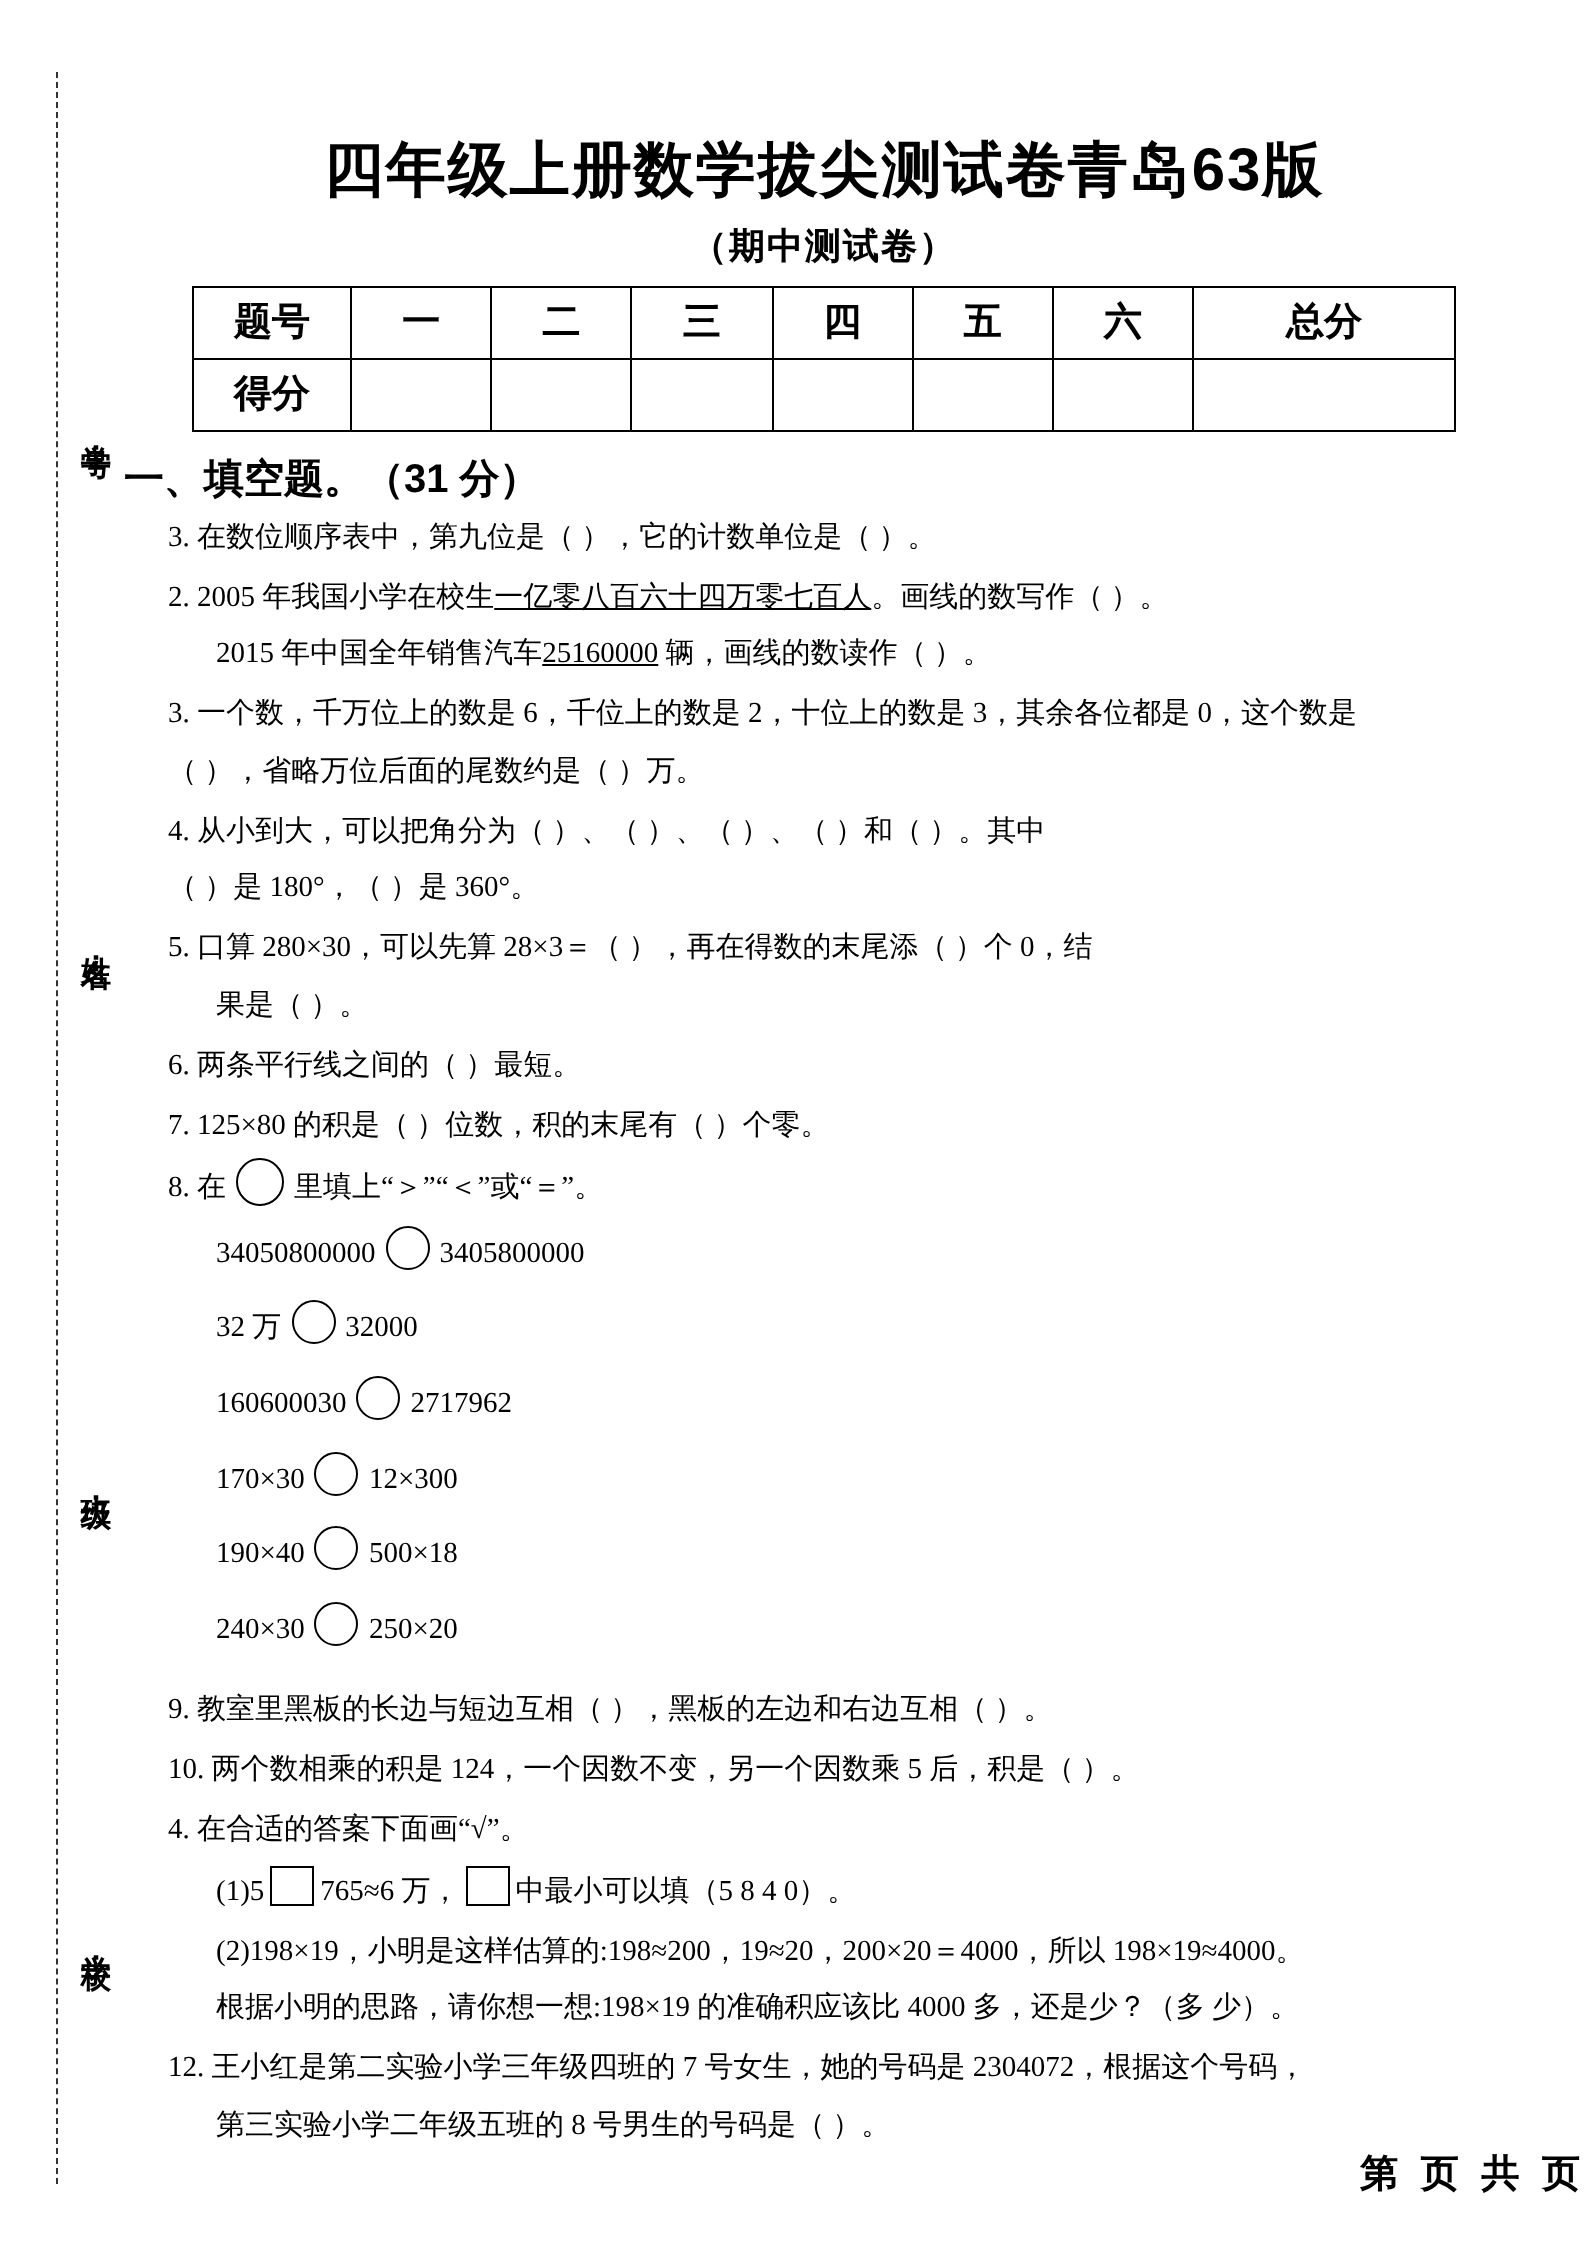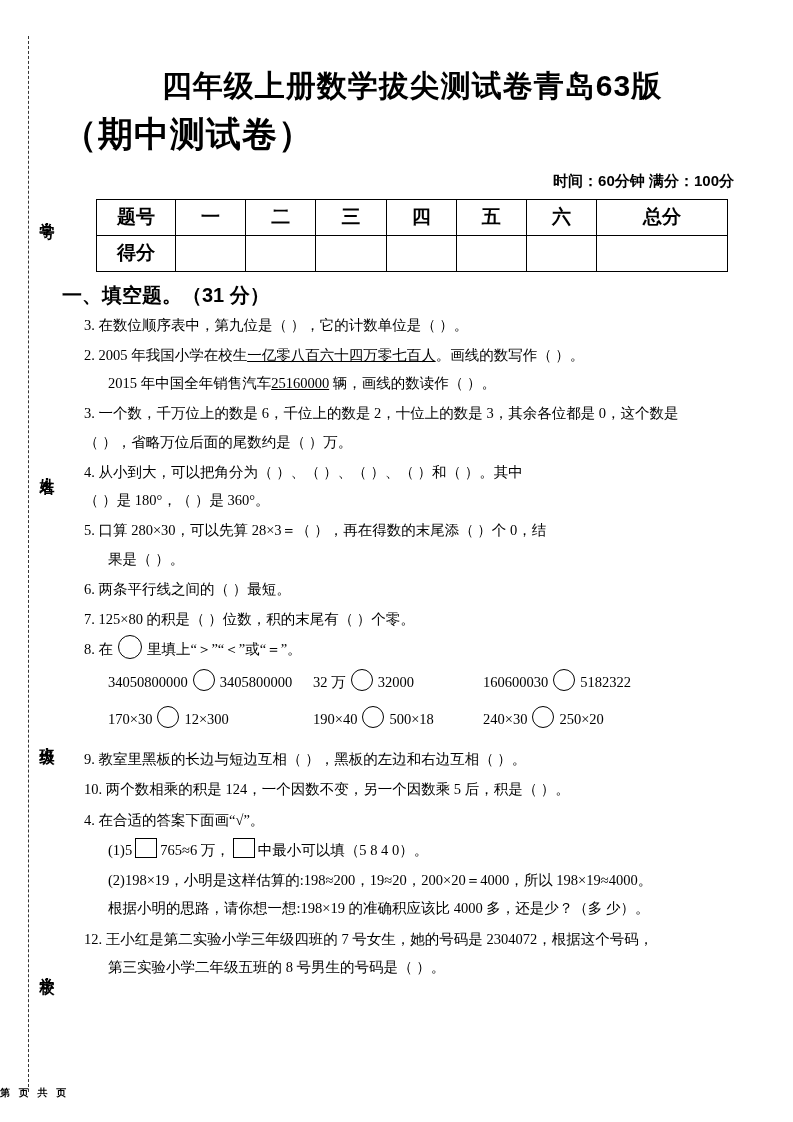--- a/index.html
+++ b/index.html
@@ -55,21 +55,22 @@
 
   .title {
     text-align: center;
     font-size: 30px;
     font-weight: bold;
     letter-spacing: 1px;
     font-family: "Liberation Sans", sans-serif;
     line-height: 1.35;
   }
   .subtitle {
-    font-size: 35px;
+    text-align: center;
+    font-size: 18px;
     font-weight: bold;
     font-family: "Liberation Sans", sans-serif;
     margin-top: 4px;
     letter-spacing: 1px;
   }
 
   .meta {
     text-align: right;
     font-size: 15px;
     font-weight: bold;
@@ -131,55 +132,55 @@
     height: 18px;
     border: 1px solid #000;
     vertical-align: -3px;
     margin: 0 3px;
   }
   .cmp-row {
     margin-left: 46px;
     font-size: 14.5px;
     line-height: 2.6;
     display: flex;
+    flex-direction: column;
   }
   .cmp-row .cell {
     width: 170px;
     white-space: nowrap;
   }
   .cmp-row .cell.wide { width: 205px; }
 
   .footer {
     position: absolute;
     left: 0;
     right: 0;
     bottom: 22px;
-    text-align: left;
-    font-size: 10px;
+    text-align: right;
+    font-size: 19px;
     font-weight: bold;
     letter-spacing: 3px;
     font-family: "Liberation Sans", sans-serif;
   }
 </style>
 </head>
 <body>
 
 <div class="binding"></div>
 <div class="side-labels">
   <div class="side-label" style="top:175px;">学号：</div>
   <div class="side-label" style="top:430px;">姓名：</div>
   <div class="side-label" style="top:700px;">班级：</div>
   <div class="side-label" style="top:930px;">学校：</div>
 </div>
 
 <div class="page">
 
   <div class="title">四年级上册数学拔尖测试卷青岛63版</div>
   <div class="subtitle">（期中测试卷）</div>
-  <div class="meta">时间：60分钟  满分：100分</div>
 
   <table class="score">
     <tbody>
         <tr>
       <td class="head">题号</td>
       <td>一</td>
       <td>二</td>
       <td>三</td>
       <td>四</td>
       <td>五</td>
@@ -231,21 +232,21 @@
 
     <div class="q">7. 125×80 的积是（      ）位数，积的末尾有（       ）个零。</div>
 
     <div class="q">
       <span>8. 在</span><span class="circle big"></span><span>里填上“＞”“＜”或“＝”。</span>
     </div>
 
     <div class="cmp-row">
       <div class="cell wide"><span>34050800000</span><span class="circle"></span><span>3405800000</span></div>
       <div class="cell"><span>32 万</span><span class="circle"></span><span>32000</span></div>
-      <div class="cell wide"><span>160600030</span><span class="circle"></span><span>5182322</span></div>
+      <div class="cell wide"><span>160600030</span><span class="circle"></span><span>2717962</span></div>
     </div>
 
     <div class="cmp-row">
       <div class="cell wide"><span>170×30</span><span class="circle"></span><span>12×300</span></div>
       <div class="cell"><span>190×40</span><span class="circle"></span><span>500×18</span></div>
       <div class="cell wide"><span>240×30</span><span class="circle"></span><span>250×20</span></div>
     </div>
 
     <div class="q" style="margin-top:6px;">9. 教室里黑板的长边与短边互相（          ），黑板的左边和右边互相（         ）。</div>
 

